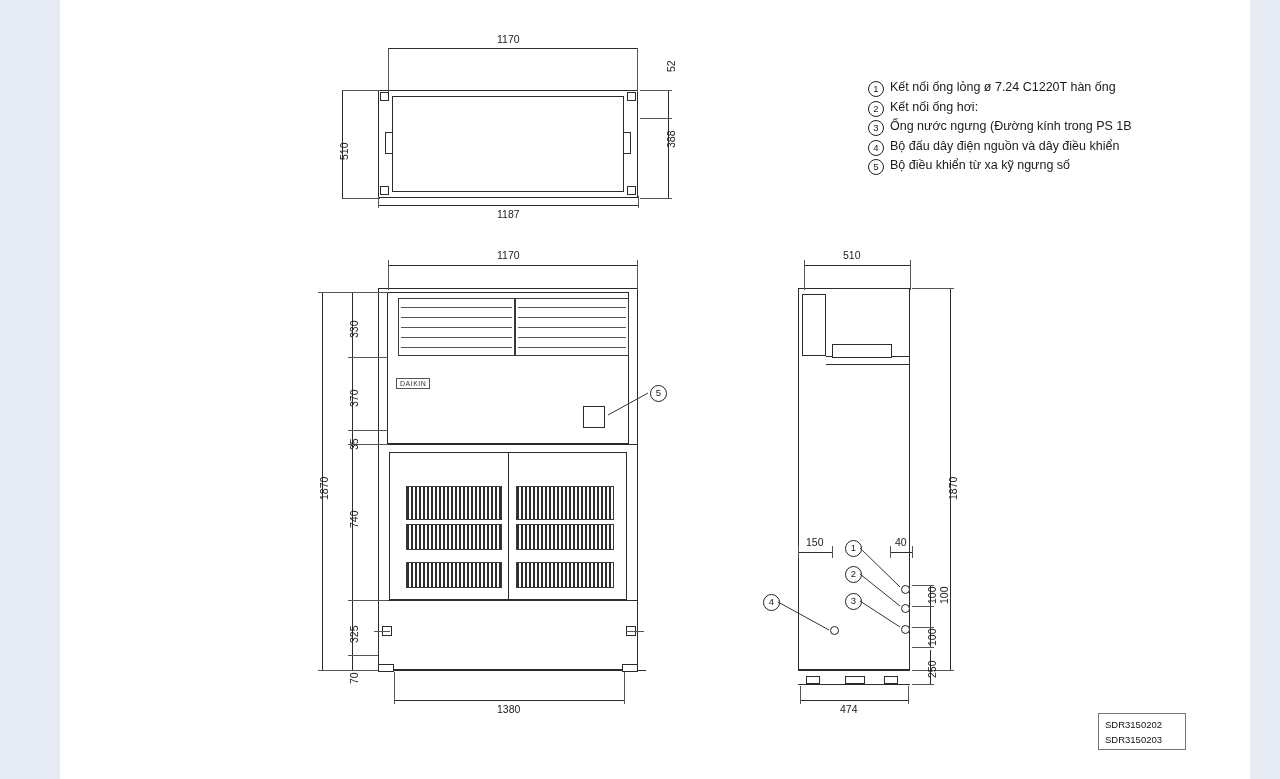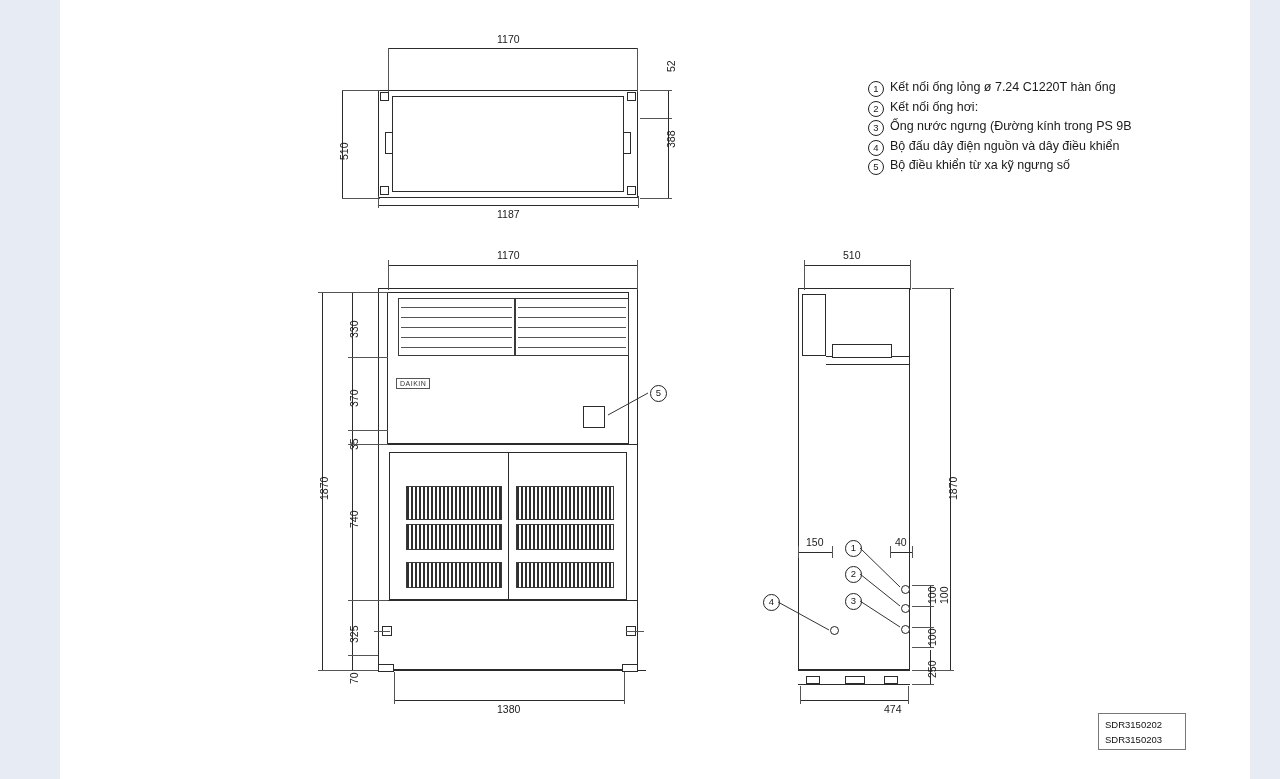--- a/index.html
+++ b/index.html
@@ -76,21 +76,21 @@
     <div class="row">
       <span class="cnum">1</span>
       <span class="txt">Kết nối ống lỏng ø 7.24 C1220T hàn ống</span>
     </div>
     <div class="row">
       <span class="cnum">2</span>
       <span class="txt">Kết nối ống hơi:</span>
     </div>
     <div class="row">
       <span class="cnum">3</span>
-      <span class="txt">Ống nước ngưng (Đường kính trong PS 9B</span>
+      <span class="txt">Ống nước ngưng (Đường kính trong PS 1B</span>
     </div>
     <div class="row">
       <span class="cnum">4</span>
       <span class="txt">Bộ đấu dây điện nguồn và dây điều khiển</span>
     </div>
     <div class="row">
       <span class="cnum">5</span>
       <span class="txt">Bộ điều khiển từ xa kỹ ngưng số</span>
     </div>
   </div>
@@ -216,21 +216,21 @@
   <div class="dim" style="left:843px;top:249px;">510</div>
 
   <div class="ln v" style="left:950px;top:288px;height:382px;"></div>
   <div class="ln h thin" style="left:912px;top:288px;width:42px;"></div>
   <div class="ln h thin" style="left:912px;top:670px;width:42px;"></div>
   <div class="dim rot" style="left:947px;top:500px;">1870</div>
 
   <div class="ln h" style="left:800px;top:700px;width:108px;"></div>
   <div class="ln v thin" style="left:800px;top:686px;height:18px;"></div>
   <div class="ln v thin" style="left:908px;top:686px;height:18px;"></div>
-  <div class="dim" style="left:840px;top:703px;margin-left:44px;">474</div>
+  <div class="dim" style="left:840px;top:703px;">474</div>
 
   <div class="ln h" style="left:798px;top:552px;width:34px;"></div>
   <div class="ln v thin" style="left:798px;top:546px;height:12px;"></div>
   <div class="ln v thin" style="left:832px;top:546px;height:12px;"></div>
   <div class="dim" style="left:806px;top:536px;">150</div>
   <div class="ln h" style="left:890px;top:552px;width:22px;"></div>
   <div class="ln v thin" style="left:890px;top:546px;height:12px;"></div>
   <div class="ln v thin" style="left:912px;top:546px;height:12px;"></div>
   <div class="dim" style="left:895px;top:536px;">40</div>
 

